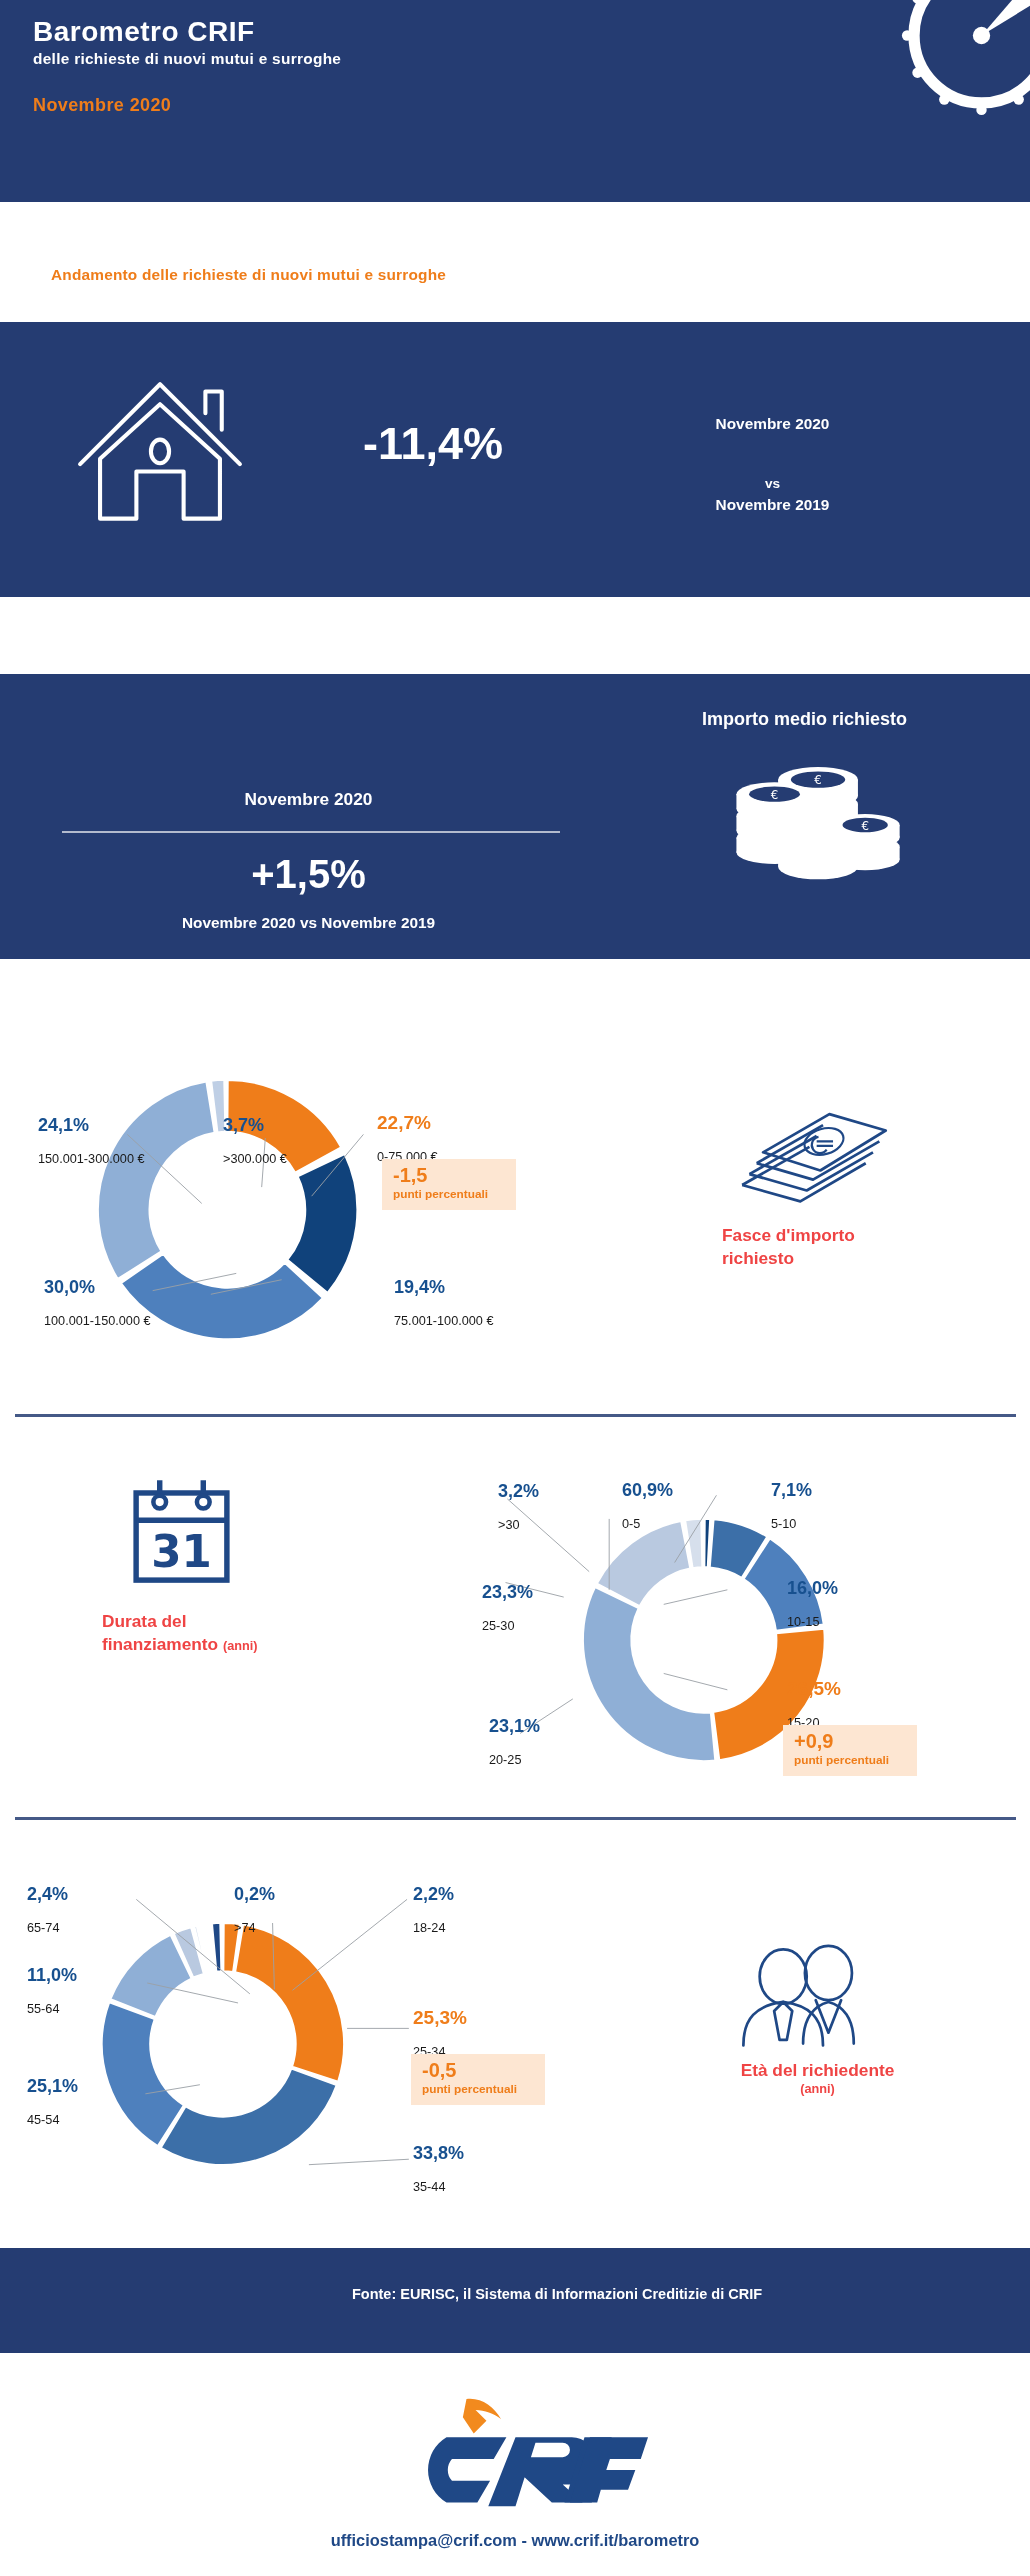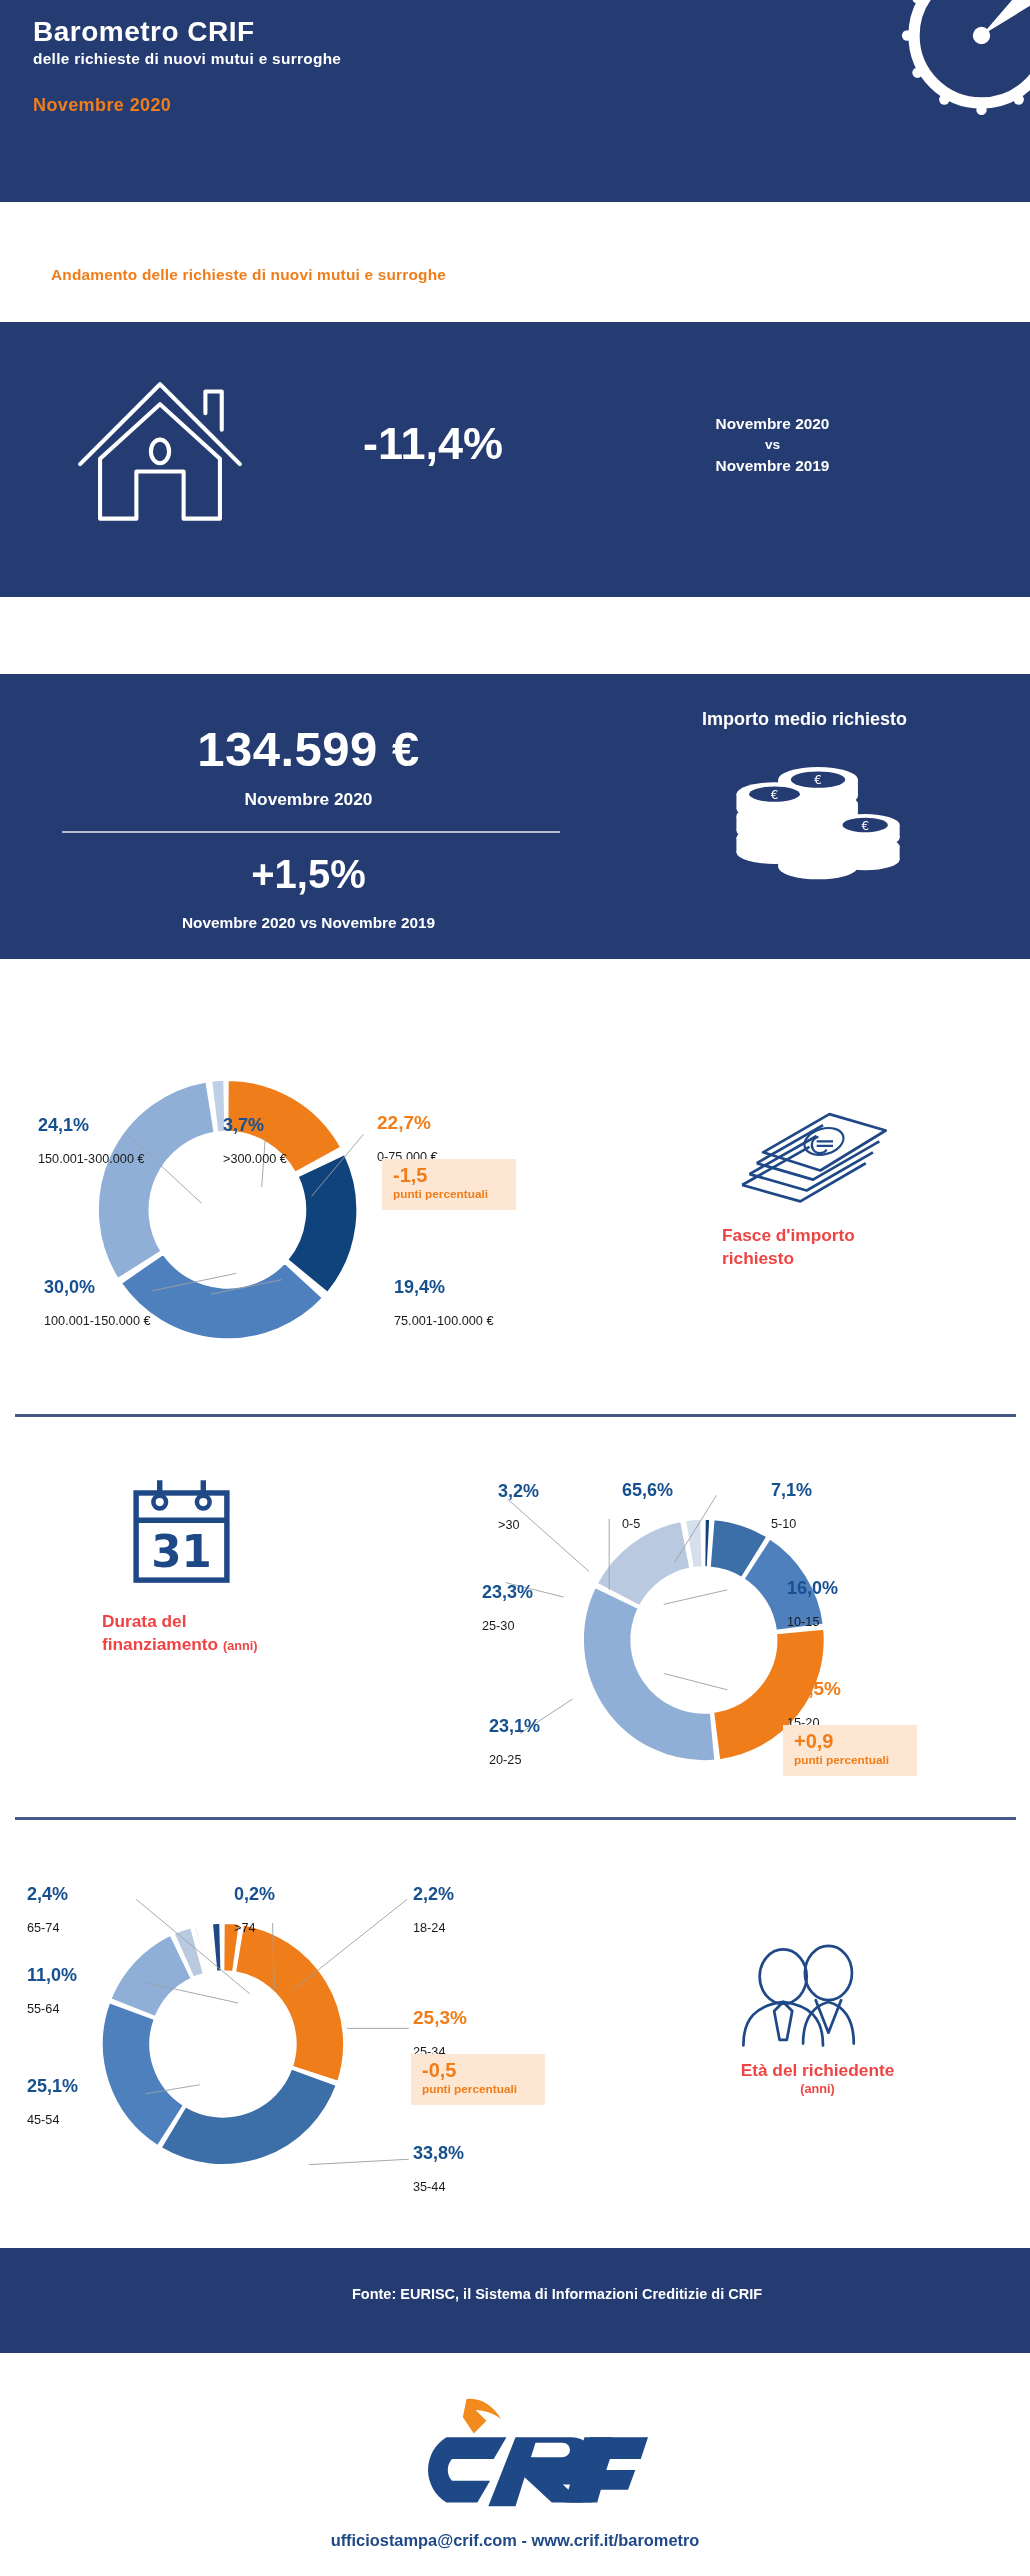--- a/index.html
+++ b/index.html
@@ -23,21 +23,21 @@
   
   .cap-strip{position:absolute;left:0;top:202px;width:1030px;height:120px;background:#fff;}
   .cap-text{position:absolute;left:51px;top:266px;color:#EF7D1A;font-size:15.4px;font-weight:bold;letter-spacing:0.2px;}
 
   
   #block1{top:322px;height:275px;}
   .house-wrap{position:absolute;left:69px;top:35px;width:182px;height:168px;}
   .big-pct{position:absolute;left:363px;top:96px;color:#fff;font-size:45px;font-weight:bold;letter-spacing:0px;}
   .vs-box{position:absolute;left:636px;top:91px;width:273px;text-align:center;color:#fff;
           font-size:15.4px;font-weight:bold;line-height:1.45;}
-  .vs-box .vs{font-size:13.6px;font-weight:bold;}
+  .vs-box .vs{font-size:13.6px;font-weight:bold;margin-top:39px;}
 
   
   #block2{top:674px;height:285px;}
   .amount{position:absolute;left:27px;top:47px;width:563px;text-align:center;color:#fff;font-size:49px;font-weight:bold;letter-spacing:0.5px;}
   .amount-sub{position:absolute;left:27px;top:115px;width:563px;text-align:center;color:#fff;font-size:17.3px;font-weight:bold;}
   .divider{position:absolute;left:62px;top:157px;width:498px;height:1.8px;background:rgba(255,255,255,.65);}
   .pct2{position:absolute;left:27px;top:178px;width:563px;text-align:center;color:#fff;font-size:40px;font-weight:bold;}
   .pct2-sub{position:absolute;left:27px;top:240px;width:563px;text-align:center;color:#fff;font-size:15.4px;font-weight:bold;}
   .imp-label{position:absolute;left:600px;top:35px;width:409px;text-align:center;color:#fff;font-size:18px;font-weight:bold;}
   .coins{position:absolute;left:718px;top:73px;width:191px;height:136px;}
@@ -118,21 +118,20 @@
     </svg>
     <div class="big-pct">-11,4%</div>
     <div class="vs-box">
       <div>Novembre 2020</div>
       <div class="vs">vs</div>
       <div>Novembre 2019</div>
     </div>
   </div>
 
   <div class="band torn-bottom" id="block2">
-    <div class="amount">134.599 €</div>
     <div class="amount-sub">Novembre 2020</div>
     <div class="divider"></div>
     <div class="pct2">+1,5%</div>
     <div class="pct2-sub">Novembre 2020 vs Novembre 2019</div>
     <div class="imp-label">Importo medio richiesto</div>
     <svg class="coins" viewBox="0 0 210 150">
       <g fill="#ffffff">
         <g>
           <ellipse cx="62" cy="116" rx="42" ry="13"></ellipse>
             <rect x="20" y="100" width="84" height="16"></rect>
@@ -316,21 +315,21 @@
         <line x1="370" y1="300" x2="300" y2="282"></line>
       </g>
     </svg>
 
     <div class="lab l" style="left:498px;top:65px;">
       <div class="p">3,2%</div>
       <div class="n">&gt;30</div>
     </div>
 
     <div class="lab l" style="left:622px;top:64px;">
-      <div class="p">65,6%</div>
+      <div class="p">60,9%</div>
       <div class="n">0-5</div>
     </div>
 
     <div class="lab l" style="left:771px;top:64px;">
       <div class="p">7,1%</div>
       <div class="n">5-10</div>
     </div>
 
     <div class="lab l" style="left:482px;top:166px;">
       <div class="p">23,3%</div>

